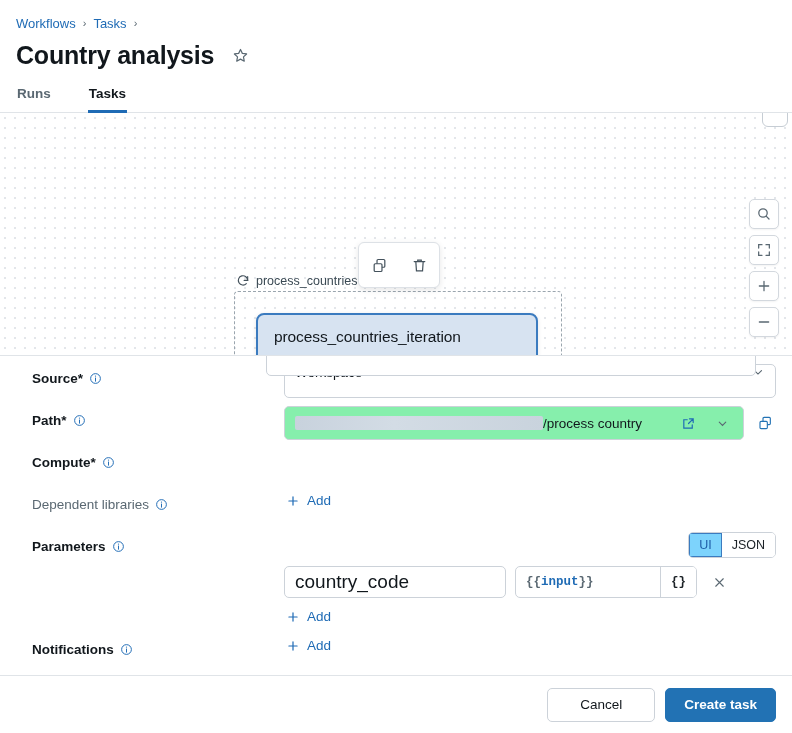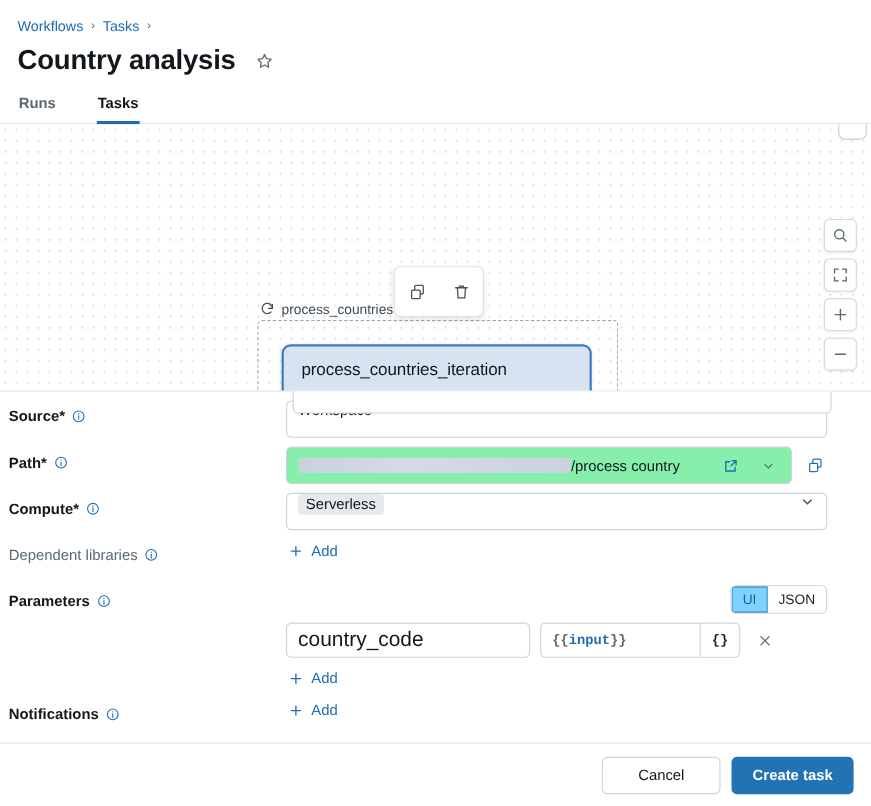--- a/index.html
+++ b/index.html
@@ -55,21 +55,21 @@
   .node-title { font-size: 15.5px; color: #11171c; letter-spacing: -0.1px; }
   .redact { display: inline-block; height: 14px; border-radius: 2px;
             background: linear-gradient(90deg,#c8d2dd,#d3dce5 40%,#c9d3dd); }
 
   .canvas-ctrls { position: absolute; right: 13px; top: 86px; display: flex; flex-direction: column; gap: 6px; }
   .cc-btn { width: 30px; height: 30px; background: #fff; border: 1px solid #d3d8de; border-radius: 5px;
             display: flex; align-items: center; justify-content: center; cursor: pointer;
             box-shadow: 0 1px 2px rgba(0,0,0,.05); }
 
   
-  .form { flex: 1 1 auto; overflow: hidden; position: relative; padding: 0 8px; }
+  .form { flex: 1 1 auto; overflow: hidden; position: relative; padding: 0 32px; }
   .clip-field { position: absolute; right: 36px; top: -14px; width: 490px; height: 34px;
                 border: 1px solid #ccd2d9; border-radius: 5px; background: #fff; }
   .row { display: flex; align-items: flex-start; min-height: 42px; padding-top: 8px; }
   .label { width: 252px; flex: 0 0 252px; display: flex; align-items: center; gap: 6px;
            font-size: 13.5px; font-weight: bold; color: #11171c; padding-top: 7px; }
   .label.muted { color: #5a6872; font-weight: normal; }
   .control { flex: 1 1 auto; display: flex; align-items: center; gap: 8px; }
 
   .select { width: 492px; height: 34px; border: 1px solid #ccd2d9; border-radius: 5px; background: #fff;
             display: flex; align-items: flex-start; padding: 0 10px; font-size: 13.5px; color: #11171c;
@@ -255,28 +255,20 @@
     </div>
 
     <div class="row">
       <div class="label">
         <span>Compute*</span>
         <svg width="13" height="13" viewBox="0 0 24 24" fill="none" stroke="#1f6bb5" stroke-width="1.8">
           <circle cx="12" cy="12" r="9"></circle>
             <path d="M12 11v6" stroke-linecap="round"></path>
             <circle cx="12" cy="7.6" r="1.1" fill="#1f6bb5" stroke="none"></circle>
         </svg>
-      </div>
-      <div class="control">
-        <div class="select">
-          <span class="pill">Serverless</span>
-          <svg width="14" height="14" viewBox="0 0 24 24" fill="none" stroke="#44525c" stroke-width="2.1" stroke-linecap="round">
-              <path d="M6 9.5l6 6 6-6"></path>
-            </svg>
-        </div>
       </div>
     </div>
 
     <div class="row">
       <div class="label muted">
         <span>Dependent libraries</span>
         <svg width="13" height="13" viewBox="0 0 24 24" fill="none" stroke="#1f6bb5" stroke-width="1.8">
           <circle cx="12" cy="12" r="9"></circle>
             <path d="M12 11v6" stroke-linecap="round"></path>
             <circle cx="12" cy="7.6" r="1.1" fill="#1f6bb5" stroke="none"></circle>

